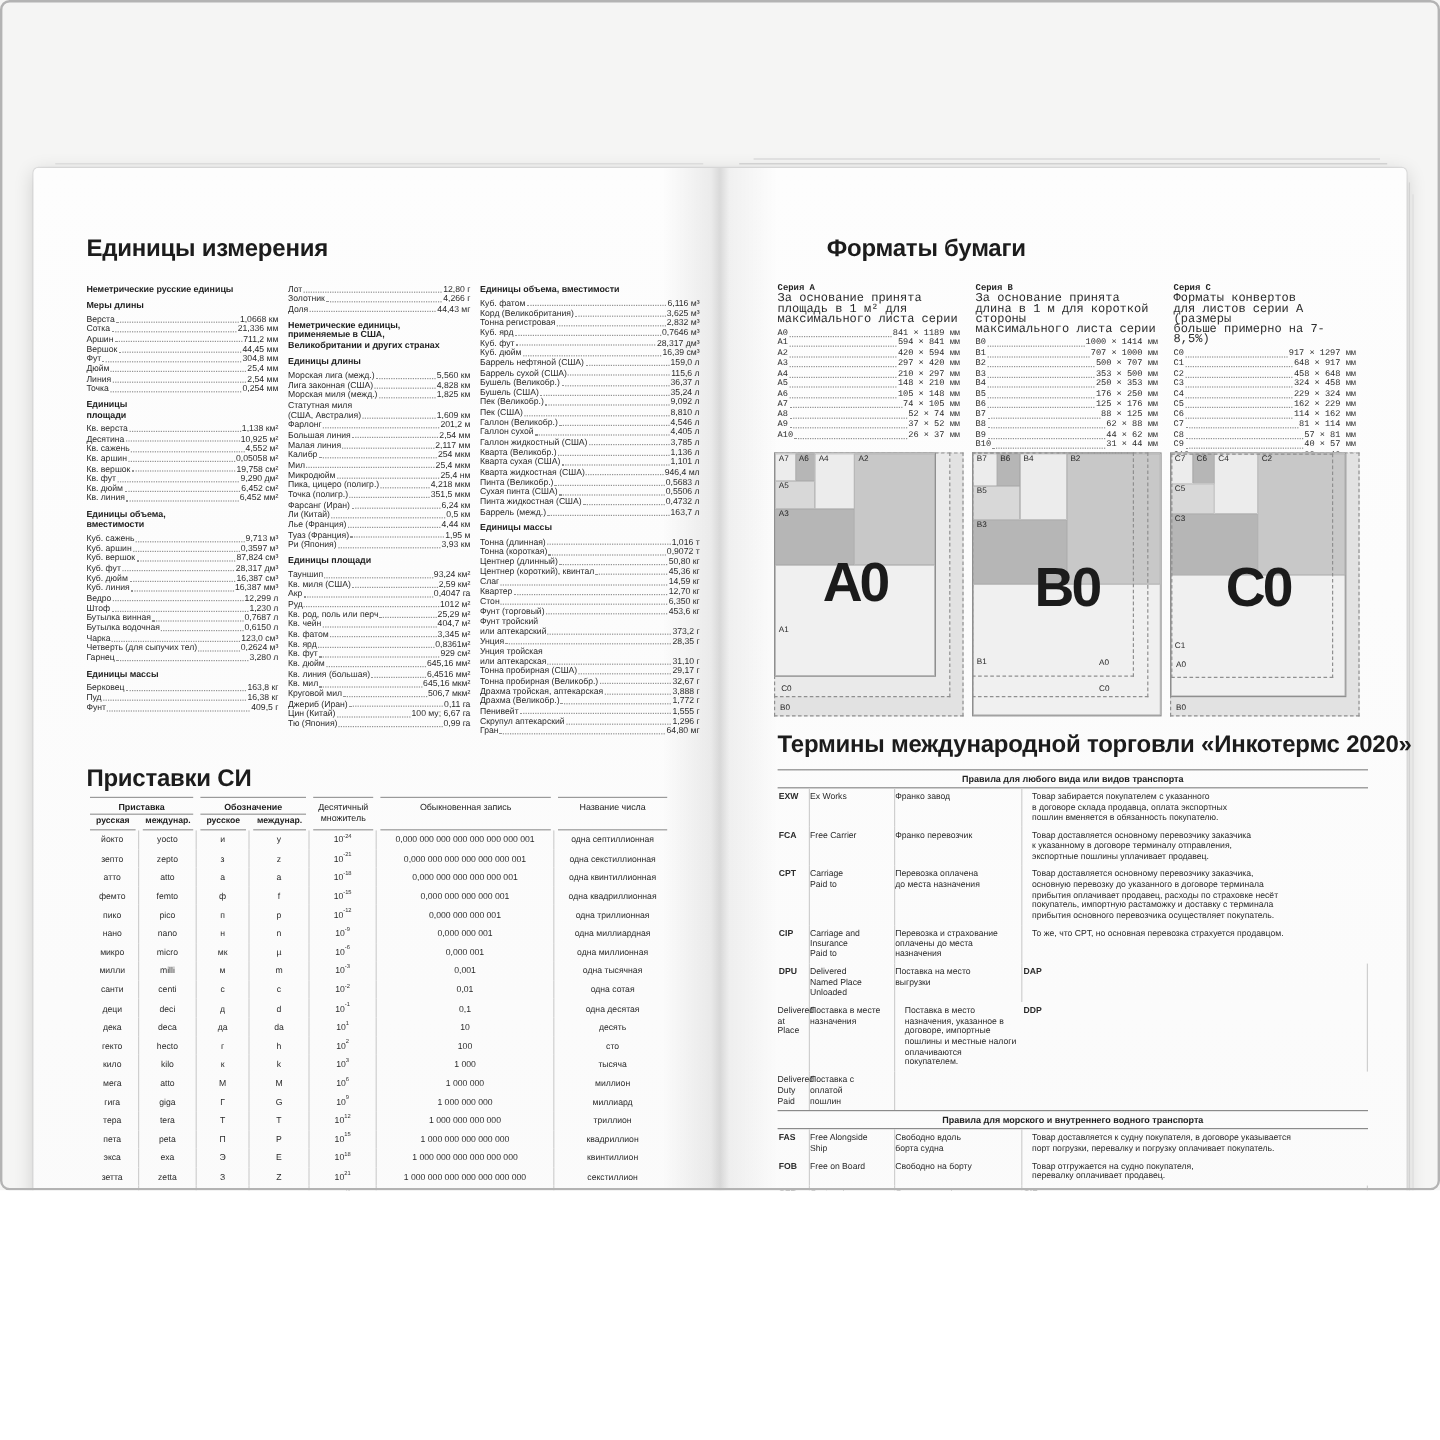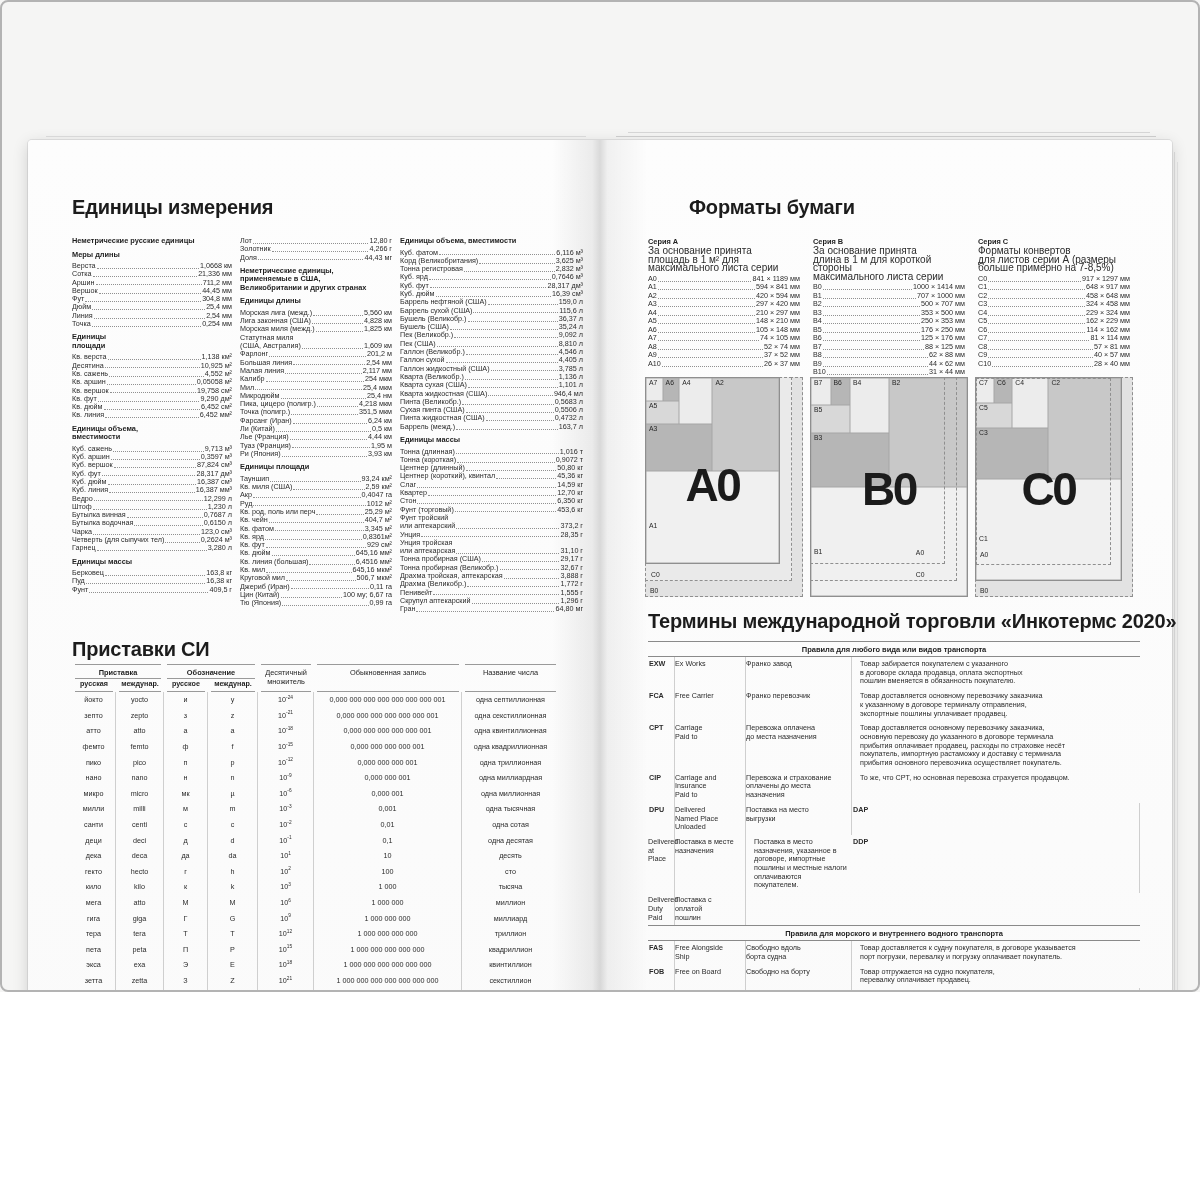--- a/index.html
+++ b/index.html
@@ -33,21 +33,21 @@
            grid-template-rows:15px 13px;grid-auto-rows:15.6px;border-bottom:2px solid #a8a8a8;padding-bottom:2px;}
   .si-g{font-weight:700;font-size:7.4px;text-align:center;border-top:1px solid #9a9a9a;border-bottom:1px solid #9a9a9a;margin:0 3px;padding-top:2.5px;color:#1e1e1e;}
   .si-span{grid-row:1/3;border-top:1px solid #9a9a9a;border-bottom:1px solid #9a9a9a;margin:0 3px;
            font-weight:400;font-size:7.4px;text-align:center;white-space:pre-line;line-height:9px;padding-top:2.5px;color:#1e1e1e;}
   .si-sub{grid-row:2;font-weight:700;font-size:7.2px;text-align:center;border-bottom:1px solid #9a9a9a;margin:0 3px;color:#1e1e1e;}
   .si-c{font-size:7.2px;display:flex;align-items:center;justify-content:center;border-right:1px solid #cfcfcf;}
   .si-c.last{border-right:none;}
   .si-c sup{font-size:4.8px;line-height:1;margin-top:-3px;}
   
   #series-wrap{left:648px;top:237px;width:492px;height:138px;}
-  .series{position:absolute;top:0;width:152px;}
+  .series{position:absolute;top:0;width:152px;font-family:Liberation Mono, monospace;}
   .series-0{left:0}.series-1{left:165px}.series-2{left:330px}
   .series-h{font-weight:700;font-size:7.4px;margin-bottom:1px;color:#1e1e1e;}
   .series-desc{font-size:10px;line-height:8.5px;white-space:pre-line;margin-bottom:2px;}
   .series .unit-row{line-height:8.5px;}
   #diagrams-wrap{left:645px;top:377px;width:492px;height:222px;}
   .diagram{position:absolute;top:0;width:158px;height:220px;}
   .dg-0{left:0}.dg-1{left:165px}.dg-2{left:330px}
   .dash{position:absolute;border:1px dashed #8f8f8f;}
   .sheet{position:absolute;border:1px solid #8f8f8f;background:#f0f0f0;}
   .dcell{position:absolute;box-shadow:inset 0 0 0 .5px #a5a5a5;}

